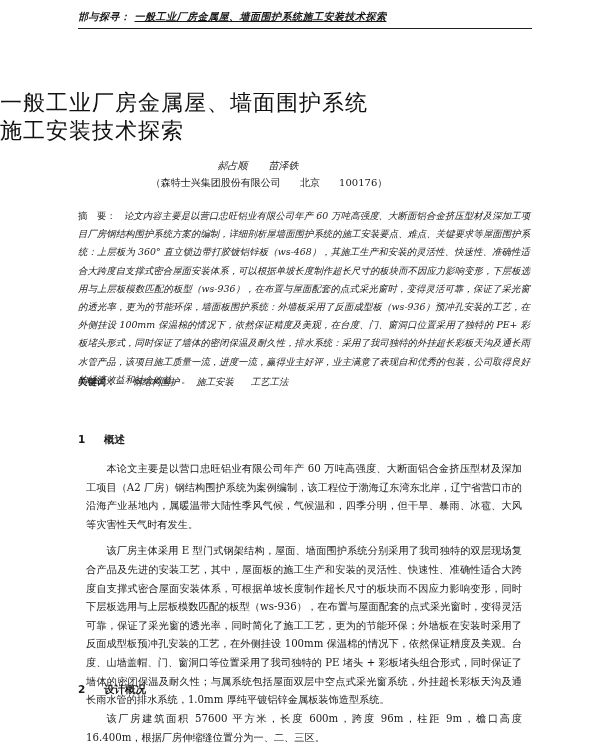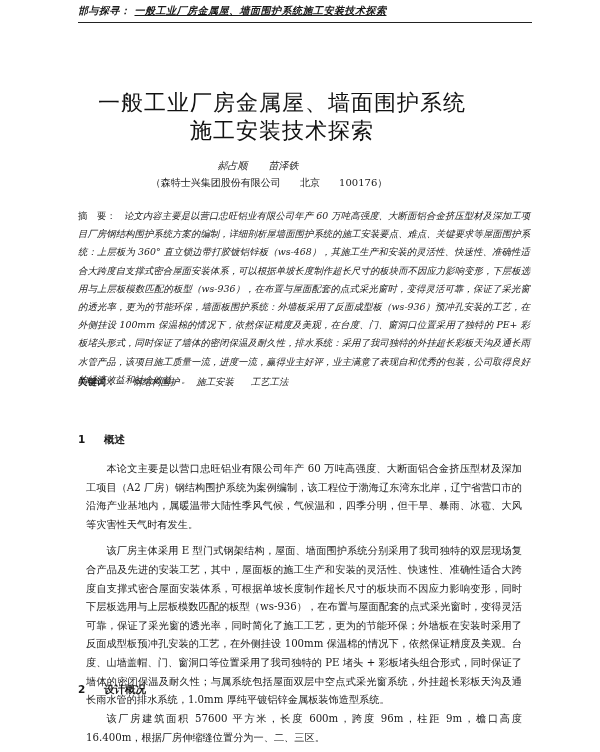--- a/index.html
+++ b/index.html
@@ -1,19 +1,19 @@
 <!DOCTYPE html>
 <html><head>
 <meta charset="utf-8">
 <style>
   html, body { margin: 0; padding: 0; background: #ffffff; }
   body { width: 600px; height: 752px; position: relative; overflow: hidden; font-family: "DejaVu Serif", "Liberation Serif", serif; color: #1a1a1a; }
-  .running-head { position: absolute; left: 78px; top: 4px; width: 454px; height: 18px; border-bottom: 1.5px solid #222; font-size: 10px; letter-spacing: 0.5px; font-style: italic; font-weight: bold; white-space: nowrap; overflow: hidden; }
+  .running-head { position: absolute; left: 78px; top: 10px; width: 454px; height: 18px; border-bottom: 1.5px solid #222; font-size: 10px; letter-spacing: 0.5px; font-style: italic; font-weight: bold; white-space: nowrap; overflow: hidden; }
   .running-head .src { text-decoration: underline; }
-  .title { position: absolute; left: 0; width: 564px; text-align: center; font-family: "DejaVu Sans", "Liberation Sans", sans-serif; font-size: 22px; letter-spacing: 1px; color: #111; }
+  .title { position: absolute; left: 0; width: 564px; text-align: left; font-family: "DejaVu Sans", "Liberation Sans", sans-serif; font-size: 22px; letter-spacing: 1px; color: #111; }
   .title.l1 { top: 88px; }
   .title.l2 { top: 116px; }
   .authors { position: absolute; top: 159px; left: 0; width: 516px; text-align: center; font-size: 10px; word-spacing: 18px; font-style: italic; }
   .affil { position: absolute; top: 176px; left: 0; width: 538px; text-align: center; font-size: 10px; }
   .affil span { margin: 0 8px; }
   .abstract { position: absolute; left: 78px; top: 207px; width: 452px; font-size: 9.4px; line-height: 18.2px; text-align: justify; font-style: italic; }
   .abstract .label { font-weight: normal; font-style: normal; margin-right: 8px; margin-top: 44px; }
   .keywords { position: absolute; left: 78px; top: 376px; width: 452px; font-size: 9.4px; font-style: italic; }
   .keywords .label { font-weight: bold; font-style: normal; margin-right: 14px; }
   .keywords .kw { margin-right: 14px; }

